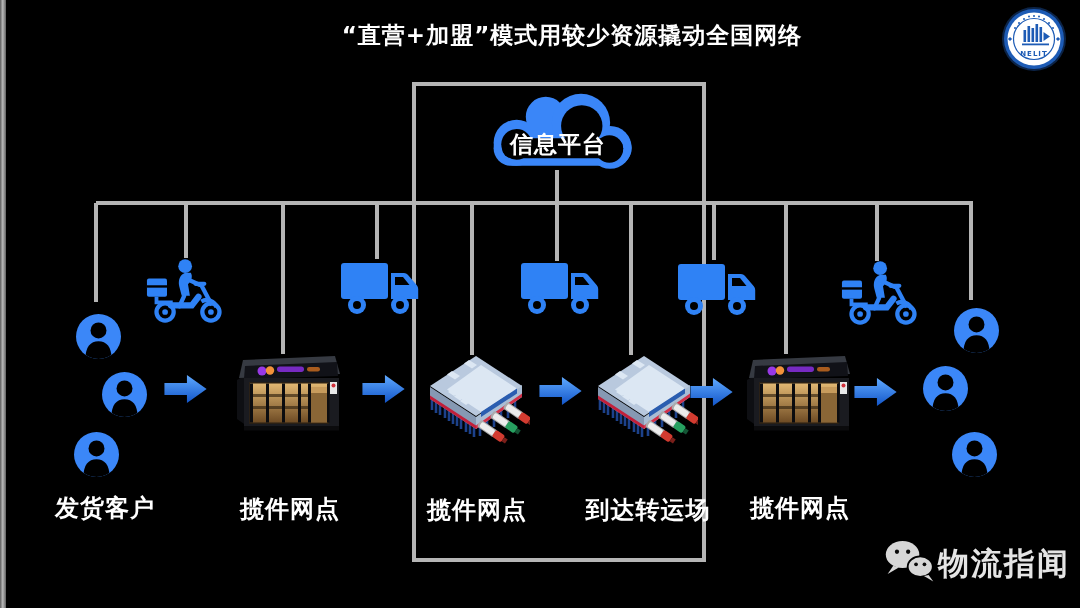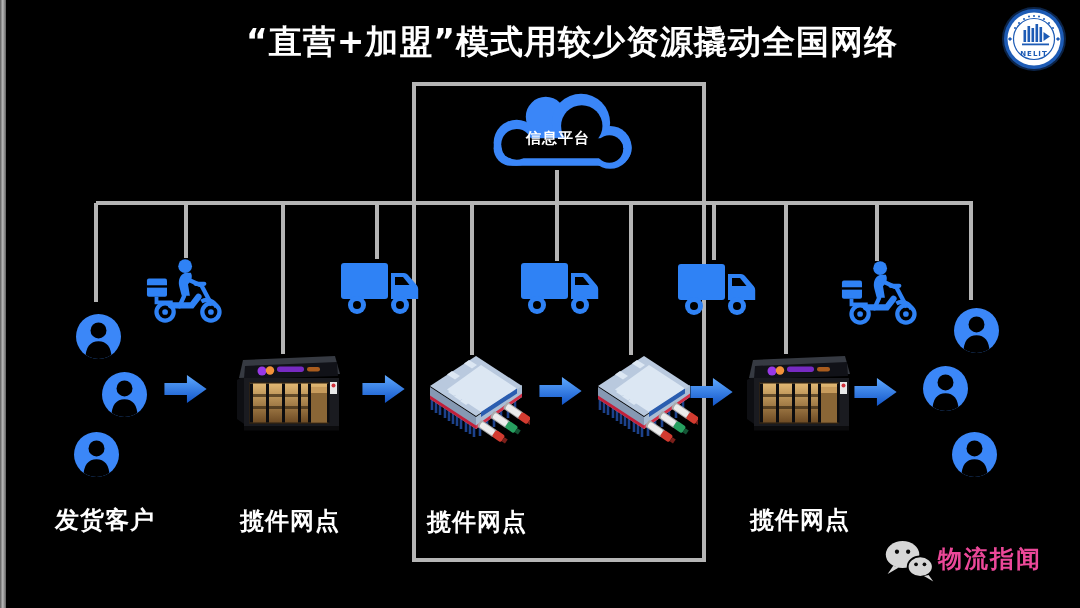--- a/index.html
+++ b/index.html
@@ -2,29 +2,29 @@
 <html><head>
 <meta charset="utf-8">
 <style>
   html,body{margin:0;padding:0;background:#000;}
   #stage{position:relative;width:1080px;height:608px;background:#000;overflow:hidden;
          font-family:"DejaVu Sans","Liberation Sans",sans-serif;}
   .abs{position:absolute;}
   #left-bar{left:0;top:0;width:6px;height:608px;
             background:linear-gradient(to right,#5a5a5a,#b9b9b9 45%,#5f5f5f);}
   #title{left:572px;top:20px;transform:translateX(-50%);white-space:nowrap;
-         color:#fff;font-size:33px;font-weight:bold;letter-spacing:1px;}
+         color:#fff;font-size:23px;font-weight:bold;letter-spacing:1px;}
   .line{background:#b5b5b5;}
   #hub-box{left:412px;top:82px;width:294px;height:480px;border:4px solid #b5b5b5;box-sizing:border-box;}
   .vline{width:4px;}
   .station-label{color:#fff;font-size:24px;font-weight:bold;white-space:nowrap;
-                 transform:translateX(-50%);letter-spacing:1px;margin-top:12px;}
+                 transform:translateX(-50%);letter-spacing:1px;}
   #cloud-label{left:558px;top:129px;transform:translateX(-50%);color:#fff;
-               font-size:15px;font-weight:bold;white-space:nowrap;letter-spacing:1px;}
-  #footer-name{left:938px;top:543px;color:#ec4899;font-size:24px;font-weight:600;
+               font-size:23px;font-weight:bold;white-space:nowrap;letter-spacing:1px;}
+  #footer-name{left:938px;top:543px;color:#e5e5e5;font-size:31px;font-weight:600;
                white-space:nowrap;letter-spacing:2px;}
   svg{display:block;}
 </style>
 </head>
 <body>
 
 <div id="stage">
 
   <svg width="0" height="0" style="position:absolute" aria-hidden="true">
     <defs>
@@ -306,20 +306,21 @@
   <svg class="abs" style="left:690px;top:377px" width="44" height="30">
       <use href="#arrow"></use>
     </svg>
   <svg class="abs" style="left:854px;top:377px" width="44" height="30">
       <use href="#arrow"></use>
     </svg>
 
   <div class="abs station-label" style="left:105px;top:492px">发货客户</div>
   <div class="abs station-label" style="left:290px;top:493px">揽件网点</div>
   <div class="abs station-label" style="left:477px;top:494px">揽件网点</div>
+  <div class="abs station-label" style="left:648px;top:494px">到达转运场</div>
   <div class="abs station-label" style="left:800px;top:492px">揽件网点</div>
 
   <svg class="abs" style="left:883px;top:538px" width="54" height="48">
       <use href="#wechat"></use>
     </svg>
   <div class="abs" id="footer-name">物流指闻</div>
 
 </div>
 
 </body></html>

